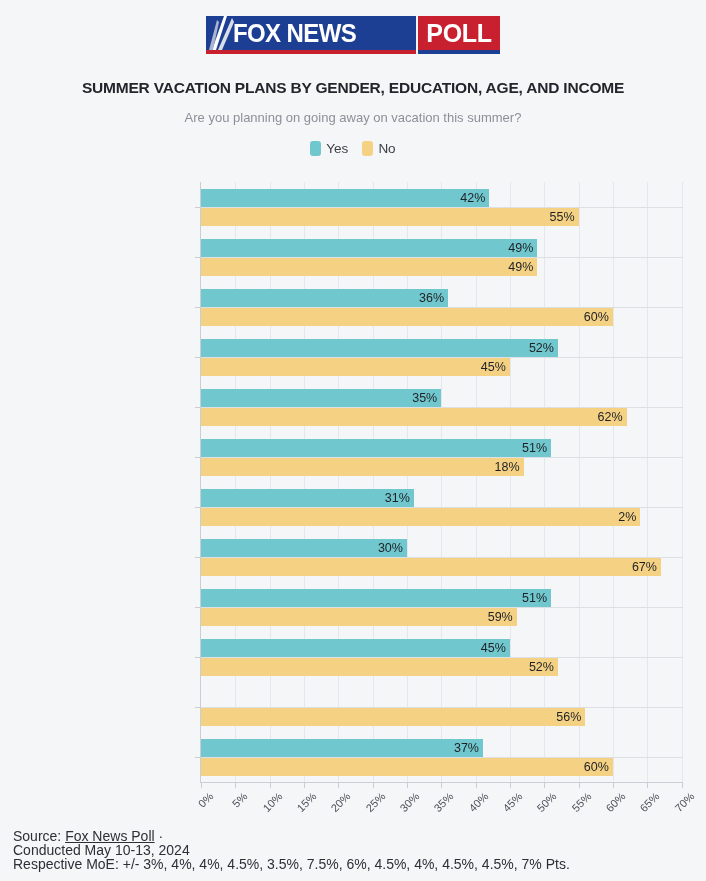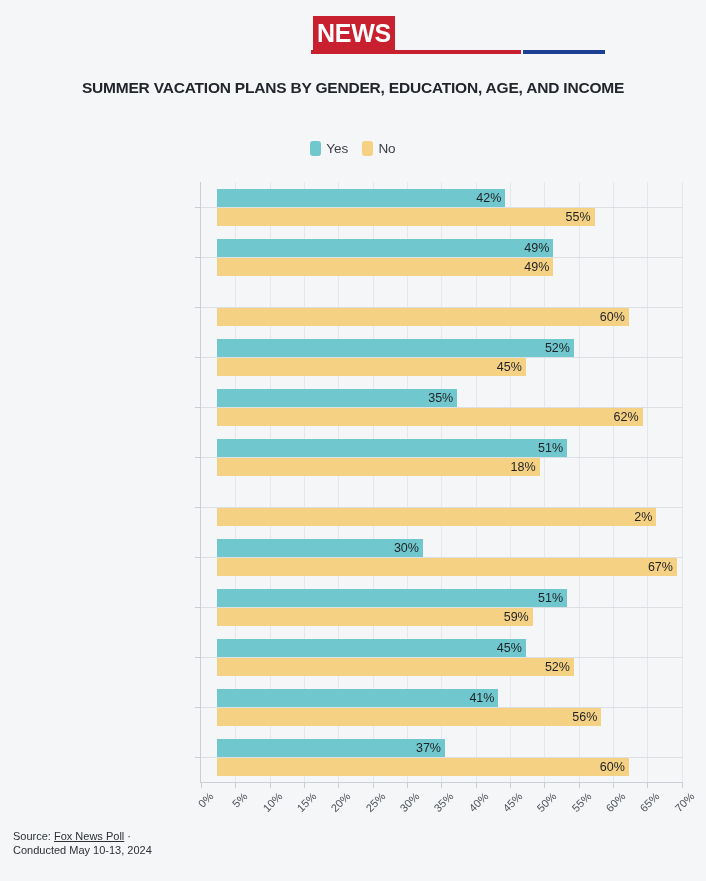--- a/index.html
+++ b/index.html
@@ -80,58 +80,67 @@
   .axis-bottom {
     position: absolute; left: -1px; top: 600px; width: 483px; height: 1px;
     background: #c9ced5;
   }
   .tick-left {
     position: absolute; left: -6px; width: 6px; height: 1px; background: #c9ced5;
   }
   .tick-bottom {
     position: absolute; top: 600px; width: 1px; height: 6px; background: #c9ced5;
   }
-  .bar { position: absolute; left: 16px; height: 18px; }
+  .bar { position: absolute; left: 0; height: 18px; }
   .bar.yes { background: #70c7cd; }
   .bar.no  { background: #f5d184; }
   .bar-value {
     position: absolute; right: 4px; top: 0; height: 18px; line-height: 18px;
     font-size: 12.5px; color: #1e2126; font-weight: normal; white-space: nowrap;
   }
   .xtick-label {
     position: absolute; top: 608px;
     font-size: 11px; color: #4b5057; white-space: nowrap;
     transform: rotate(-45deg); transform-origin: right top;
     text-align: right;
   }
 
   
   .footer {
     position: absolute; left: 13px; top: 829px; width: 660px;
-    font-size: 11px; color: #2c3036; line-height: 14px;
+    font-size: 14px; color: #2c3036; line-height: 14px;
   }
   .footer-line { white-space: nowrap; }
   .src-link { text-decoration: underline; }
 </style>
 </head>
 <body>
 
 <div class="page">
 
   <div class="logo-wrap">
     <div class="logo">
-      <div class="logo-right">NEWS</div>
+      <div class="logo-left">
+        <svg class="logo-beam" viewBox="0 0 34 34">
+          <polygon points="4,34 16,0 19,0 8,34" fill="#ffffff"></polygon>
+          <polygon points="10,34 24,2 26,6 14,34" fill="#d9dde8"></polygon>
+          <polygon points="1,34 9,4 11,6 5,34" fill="#aab4cf"></polygon>
+        </svg>
+        <span class="logo-left-text">FOX NEWS</span>
+      </div>
+      <div class="logo-right">POLL</div>
       <div class="logo-underline">
         <div class="ul-red"></div>
         <div class="ul-blue"></div>
       </div>
     </div>
   </div>
 
   <div class="title">SUMMER VACATION PLANS BY GENDER, EDUCATION, AGE, AND INCOME</div>
+  <div class="subtitle">Are you planning on going away on vacation this summer?</div>
 
   <div class="legend">
     <div class="legend-item">
       <span class="legend-swatch" style="background:#70c7cd"></span>
       <span class="legend-label">Yes</span>
     </div>
     <div class="legend-item">
       <span class="legend-swatch" style="background:#f5d184"></span>
       <span class="legend-label">No</span>
     </div>
@@ -196,20 +205,23 @@
         <div class="gridline" style="top: 75px;"></div>
         <div class="tick-left" style="top: 75px;"></div>
         <div class="bar yes" style="width: 336.35px; top: 56.5px; background: rgb(112, 199, 205);">
           <span class="bar-value">49%</span>
         </div>
         <div class="bar no" style="width: 336.35px; top: 75.5px; background: rgb(245, 209, 132);">
           <span class="bar-value">49%</span>
         </div>
         <div class="gridline" style="top: 125px;"></div>
         <div class="tick-left" style="top: 125px;"></div>
+        <div class="bar yes" style="width: 247.114px; top: 106.5px; background: rgb(112, 199, 205);">
+          <span class="bar-value">36%</span>
+        </div>
         <div class="bar no" style="width: 411.857px; top: 125.5px; background: rgb(245, 209, 132);">
           <span class="bar-value">60%</span>
         </div>
         <div class="gridline" style="top: 175px;"></div>
         <div class="tick-left" style="top: 175px;"></div>
         <div class="bar yes" style="width: 356.943px; top: 156.5px; background: rgb(112, 199, 205);">
           <span class="bar-value">52%</span>
         </div>
         <div class="bar no" style="width: 308.893px; top: 175.5px; background: rgb(245, 209, 132);">
           <span class="bar-value">45%</span>
@@ -225,20 +237,23 @@
         <div class="gridline" style="top: 275px;"></div>
         <div class="tick-left" style="top: 275px;"></div>
         <div class="bar yes" style="width: 350.079px; top: 256.5px; background: rgb(112, 199, 205);">
           <span class="bar-value">51%</span>
         </div>
         <div class="bar no" style="width: 322.621px; top: 275.5px; background: rgb(245, 209, 132);">
           <span class="bar-value">18%</span>
         </div>
         <div class="gridline" style="top: 325px;"></div>
         <div class="tick-left" style="top: 325px;"></div>
+        <div class="bar yes" style="width: 212.793px; top: 306.5px; background: rgb(112, 199, 205);">
+          <span class="bar-value">31%</span>
+        </div>
         <div class="bar no" style="width: 439.314px; top: 325.5px; background: rgb(245, 209, 132);">
           <span class="bar-value">2%</span>
         </div>
         <div class="gridline" style="top: 375px;"></div>
         <div class="tick-left" style="top: 375px;"></div>
         <div class="bar yes" style="width: 205.929px; top: 356.5px; background: rgb(112, 199, 205);">
           <span class="bar-value">30%</span>
         </div>
         <div class="bar no" style="width: 459.907px; top: 375.5px; background: rgb(245, 209, 132);">
           <span class="bar-value">67%</span>
@@ -254,35 +269,33 @@
         <div class="gridline" style="top: 475px;"></div>
         <div class="tick-left" style="top: 475px;"></div>
         <div class="bar yes" style="width: 308.893px; top: 456.5px; background: rgb(112, 199, 205);">
           <span class="bar-value">45%</span>
         </div>
         <div class="bar no" style="width: 356.943px; top: 475.5px; background: rgb(245, 209, 132);">
           <span class="bar-value">52%</span>
         </div>
         <div class="gridline" style="top: 525px;"></div>
         <div class="tick-left" style="top: 525px;"></div>
-        <div class="bar yes" style="width: 281.436px; top: 506.5px; background: rgb(112, 199, 205);">
-          <span class="bar-value">41%</span>
-        </div>
         <div class="bar no" style="width: 384.4px; top: 525.5px; background: rgb(245, 209, 132);">
           <span class="bar-value">56%</span>
         </div>
         <div class="gridline" style="top: 575px;"></div>
         <div class="tick-left" style="top: 575px;"></div>
-        <div class="bar yes" style="width: 228px; top: 556.5px; background: rgb(112, 199, 205);">
+        <div class="bar yes" style="width: 282px; top: 556.5px; background: rgb(112, 199, 205);">
           <span class="bar-value">37%</span>
         </div>
         <div class="bar no" style="width: 411.857px; top: 575.5px; background: rgb(245, 209, 132);">
           <span class="bar-value">60%</span>
         </div>
       </div>
   </div>
 
   <div class="footer">
     <div class="footer-line"><span>Source: </span><span class="src-link">Fox News Poll</span><span> ·</span></div>
     <div class="footer-line">Conducted May 10-13, 2024</div>
+    <div class="footer-line">Respective MoE: +/- 3%, 4%, 4%, 4.5%, 3.5%, 7.5%, 6%, 4.5%, 4%, 4.5%, 4.5%, 7% Pts.</div>
   </div>
 
 </div>
 
 </body></html>

